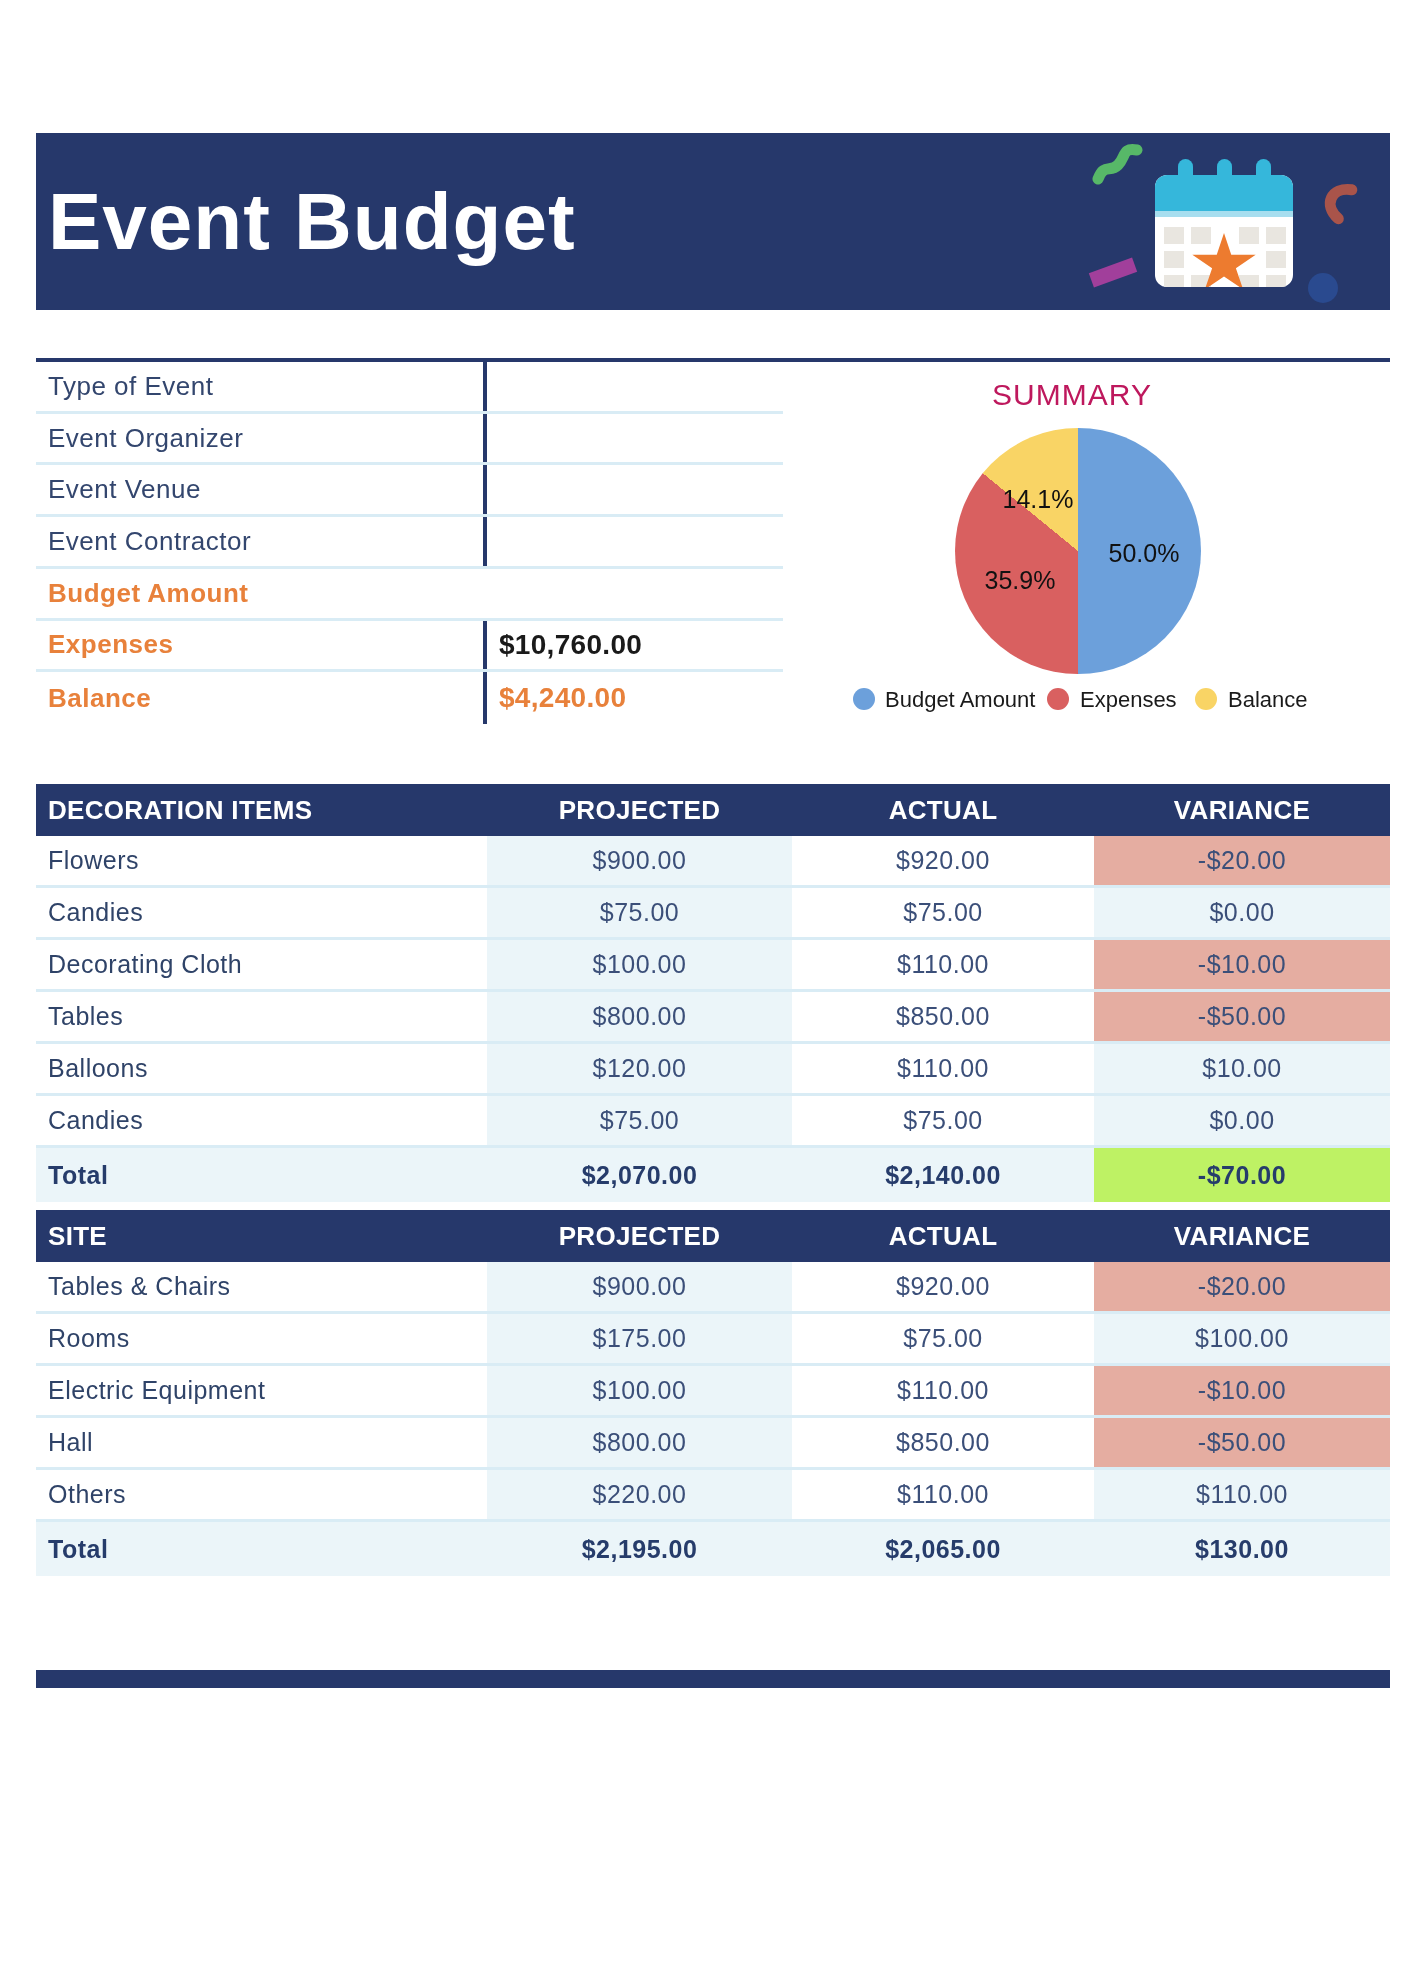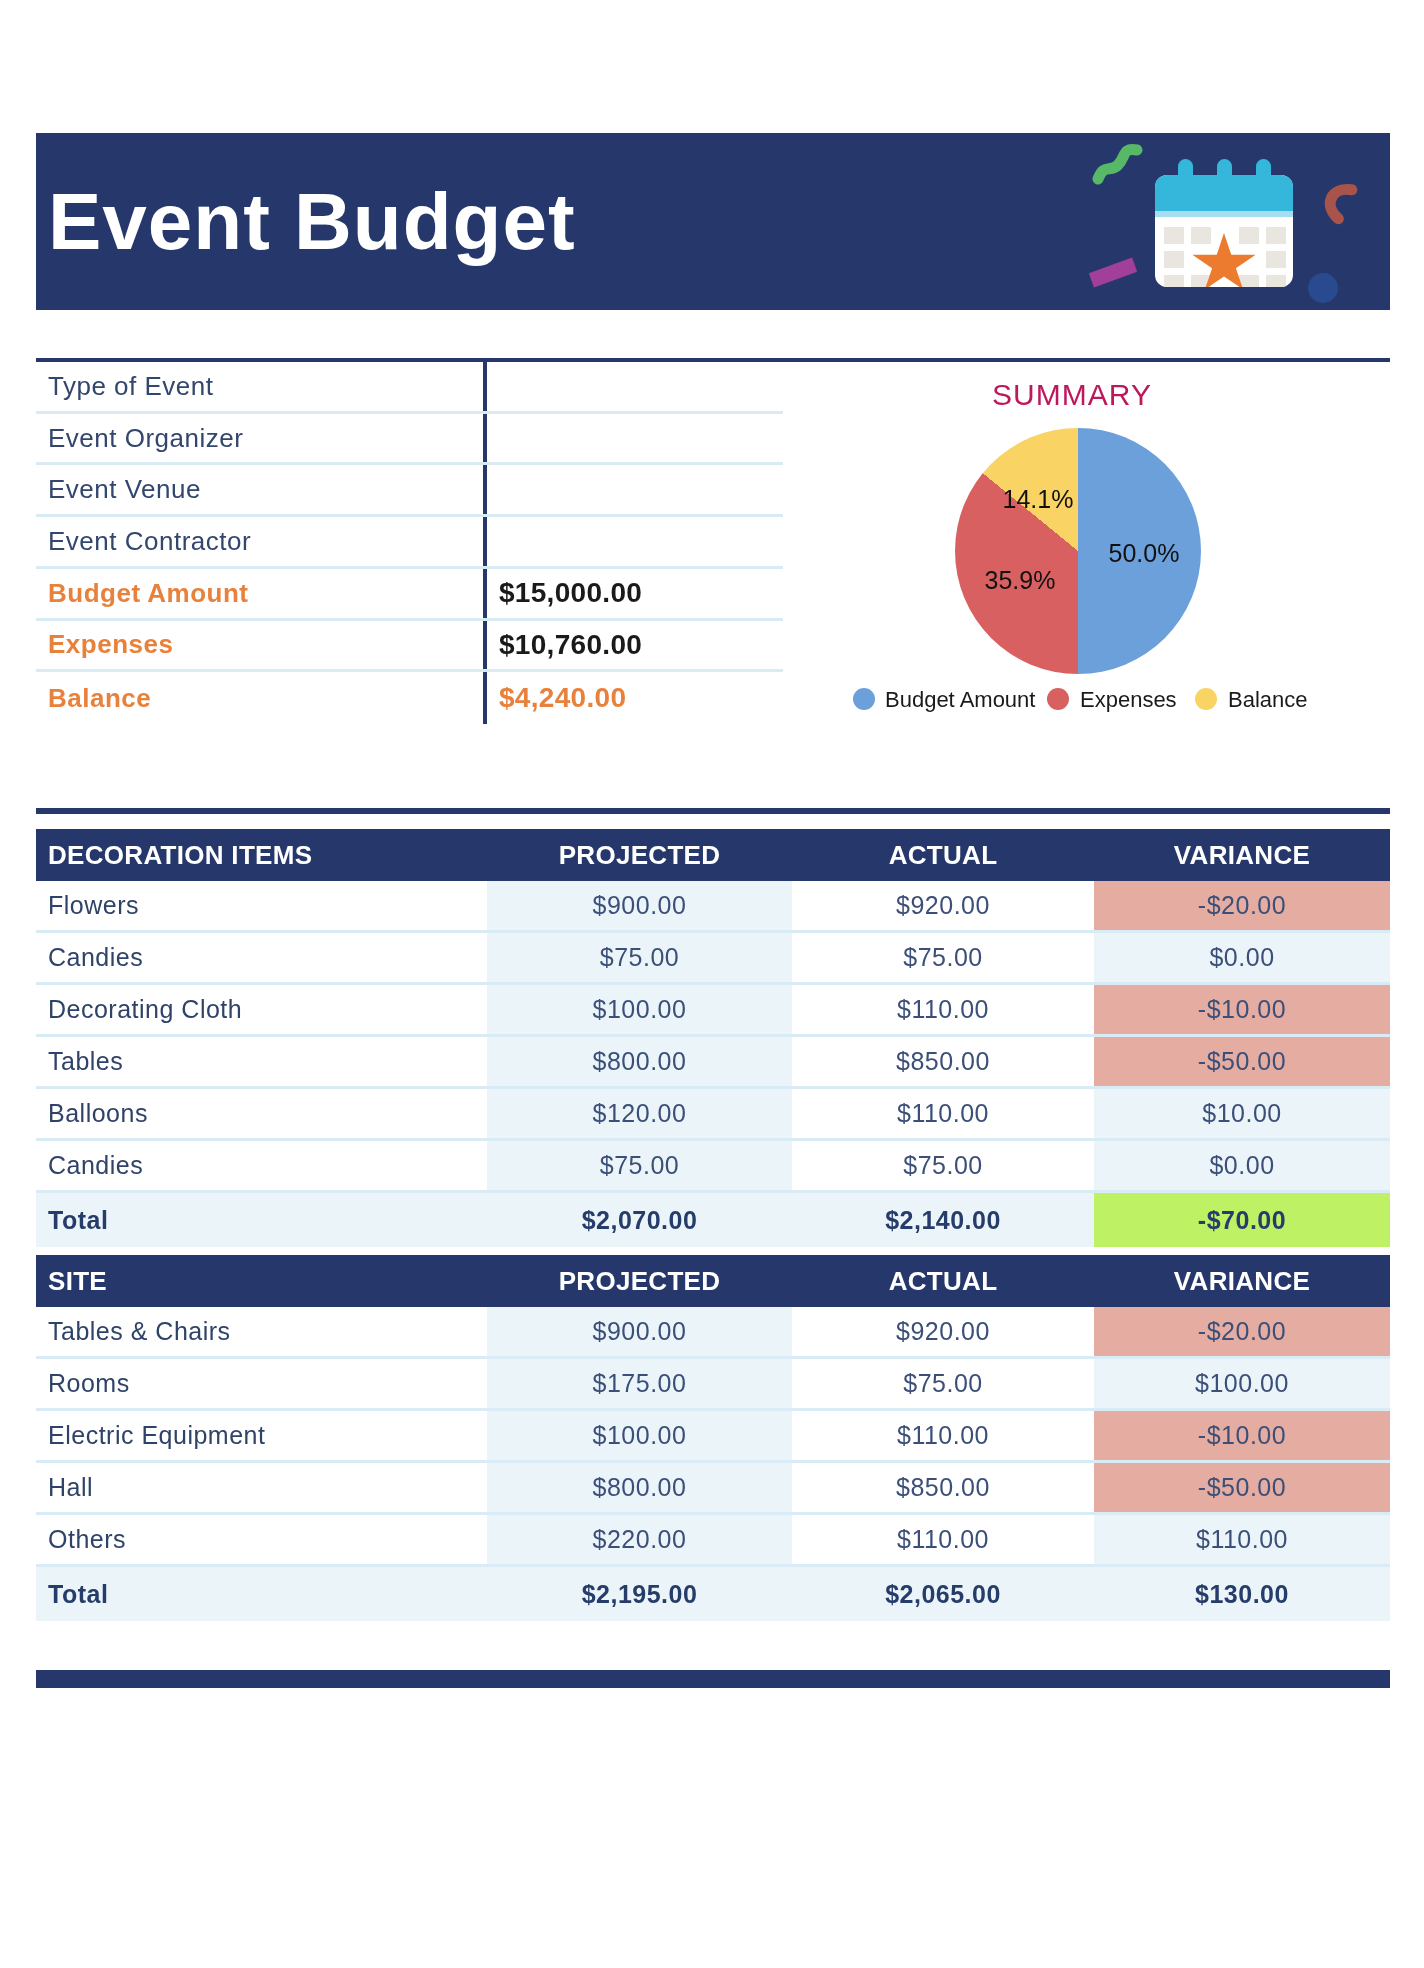--- a/index.html
+++ b/index.html
@@ -54,21 +54,21 @@
 
   
   .btable { position:absolute; left:36px; width:1354px; }
   .btable-0 { top:784px; } .btable-1 { top:1210px; }
   .t-row { display:flex; width:1354px; height:52px; }
   .t-row.t-total { height:54px; }
   .t-cell { display:flex; align-items:center; justify-content:center;
     font-size:25px; color:#3B4F79; letter-spacing:.5px; }
   .t-cell.c0 { width:451px; justify-content:flex-start; padding-left:12px; color:#2F4368; }
   .t-cell.c1 { width:305px; } .t-cell.c2 { width:302px; } .t-cell.c3 { width:296px; }
-  .t-head { background:#26386B;margin-top:45px; }
+  .t-head { background:#26386B; }
   .t-head .t-cell { color:#fff; font-weight:700; font-size:26px; letter-spacing:.3px; }
   .t-data { border-bottom:3px solid #D9ECF5; background:#fff; }
   .t-data .c1 { background:#EBF5F9; }
   .t-data .c3.neg { background:#E5ADA1; }
   .t-data .c3.pos { background:#EBF5F9; }
   .t-total { background:#EBF5F9; }
   .t-total .t-cell { font-weight:700; color:#263C6B; }
   .t-total .c3.neg { background:#bef264;text-align:right; }
 
   .bottom-bar { position:absolute; left:36px; top:1670px; width:1354px; height:18px; background:#26386B; }
@@ -126,21 +126,20 @@
       <div class="info-row">
         <div class="info-label">Event Venue</div>
         <div class="info-value"></div>
       </div>
       <div class="info-row">
         <div class="info-label">Event Contractor</div>
         <div class="info-value"></div>
       </div>
       <div class="info-row">
         <div class="info-label lbl-orange">Budget Amount</div>
-        <div class="info-value">$15,000.00</div>
       </div>
       <div class="info-row">
         <div class="info-label lbl-orange">Expenses</div>
         <div class="info-value">$10,760.00</div>
       </div>
       <div class="info-row">
         <div class="info-label lbl-orange">Balance</div>
         <div class="info-value val-orange">$4,240.00</div>
       </div>
     </div>

